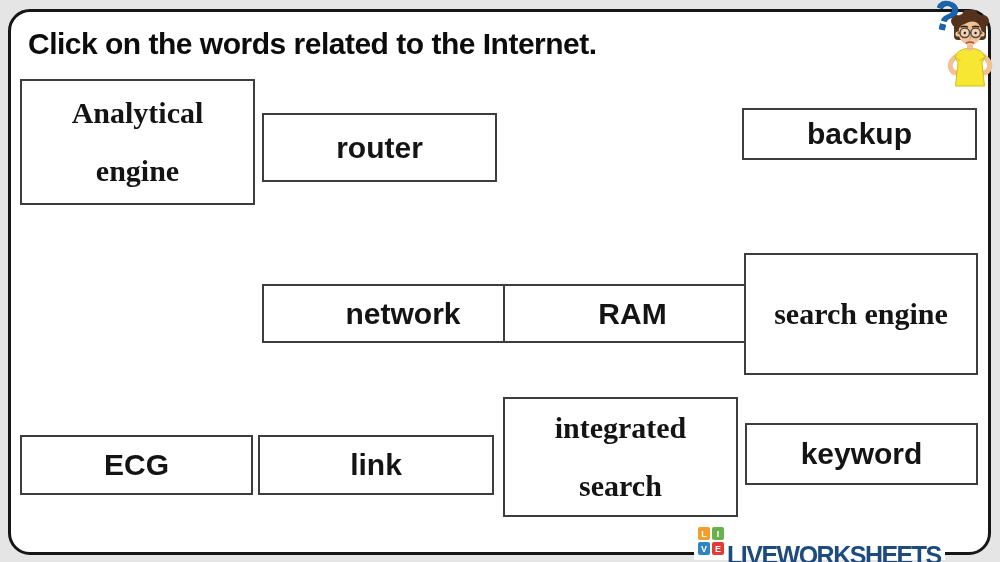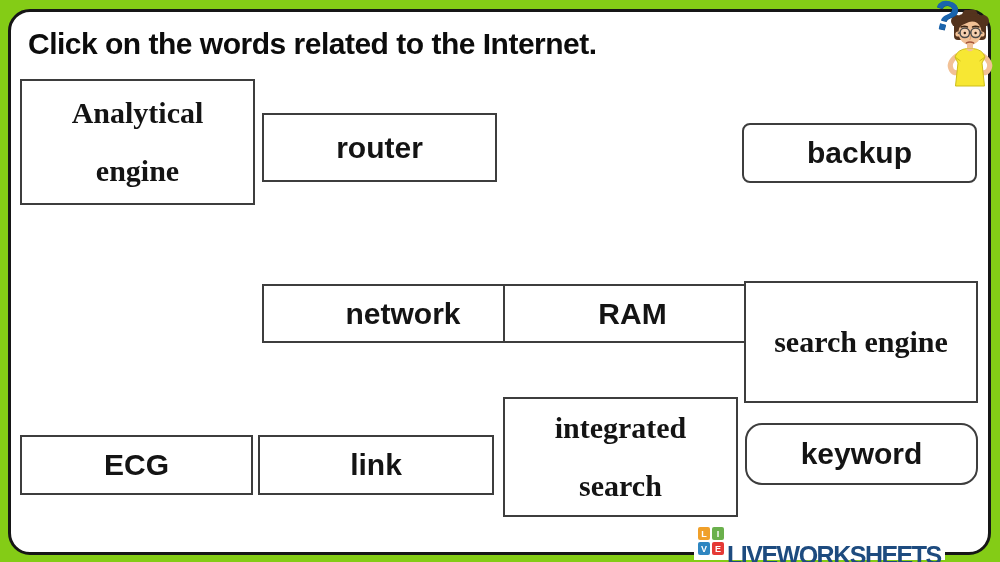--- a/index.html
+++ b/index.html
@@ -1,17 +1,17 @@
 <!DOCTYPE html>
 <html><head>
 <meta charset="utf-8">
 <style>
   html, body { margin:0; padding:0; background:#fff; }
   .stage {
-    position:relative; width:1000px; height:562px; background:#84cc16;
+    position:relative; width:1000px; height:562px; background:#e5e5e5;
     overflow:hidden; font-family:"Liberation Sans", sans-serif;
   }
   .frame {
     position:absolute; left:8px; top:9px; width:977px; height:540px;
     border:3px solid #161616; border-radius:22px; background:#ffffff;
   }
   .title {
     position:absolute; left:28px; top:27px;
     font-size:30px; font-weight:bold; color:#0c0c0c; letter-spacing:-0.5px;
     white-space:nowrap;
@@ -19,29 +19,29 @@
   .word-box {
     position:absolute; border:2px solid #3d3d3d; background:#ffffff;
     display:flex; align-items:center; justify-content:center; text-align:center;
     font-weight:bold; font-size:30px; color:#141414; line-height:58px;
     box-sizing:border-box; cursor:pointer;
   }
   .word-box.tall { padding:0 28px;font-family:Liberation Serif, serif; }
   .w1  { left:20px;  top:79px;  width:235px; height:126px; }
   .w2  { left:262px; top:113px; width:235px; height:69px;  }
   .w3  { left:502px; top:113px; width:235px; height:60px;  }
-  .w4  { left:742px; top:123px; width:235px; height:60px;border-radius:8px;  }
+  .w4  { left:742px; top:108px; width:235px; height:52px;  }
   .w5  { left:20px;  top:282px; width:235px; height:61px;  }
   .w6  { left:262px; top:284px; width:282px; height:59px;  }
   .w7  { left:503px; top:284px; width:259px; height:59px;  }
-  .w8  { left:744px; top:253px; width:234px; height:122px;margin-top:28px; }
+  .w8  { left:744px; top:253px; width:234px; height:122px; }
   .w9  { left:20px;  top:435px; width:233px; height:60px;  }
   .w10 { left:258px; top:435px; width:236px; height:60px;  }
   .w11 { left:503px; top:397px; width:235px; height:120px; }
-  .w12 { left:745px; top:423px; width:233px; height:62px;border-radius:17px;  }
+  .w12 { left:745px; top:423px; width:233px; height:62px;  }
 
   .qmark {
     position:absolute; left:933px; top:-8px;
     font-size:42px; font-weight:bold; color:#1a64ad;
     transform:rotate(14deg); z-index:3;
     text-shadow:0.5px 0.5px 0 #0f4c8a;
   }
   .character { position:absolute; left:940px; top:10px; z-index:2; }
 
   .logo {

